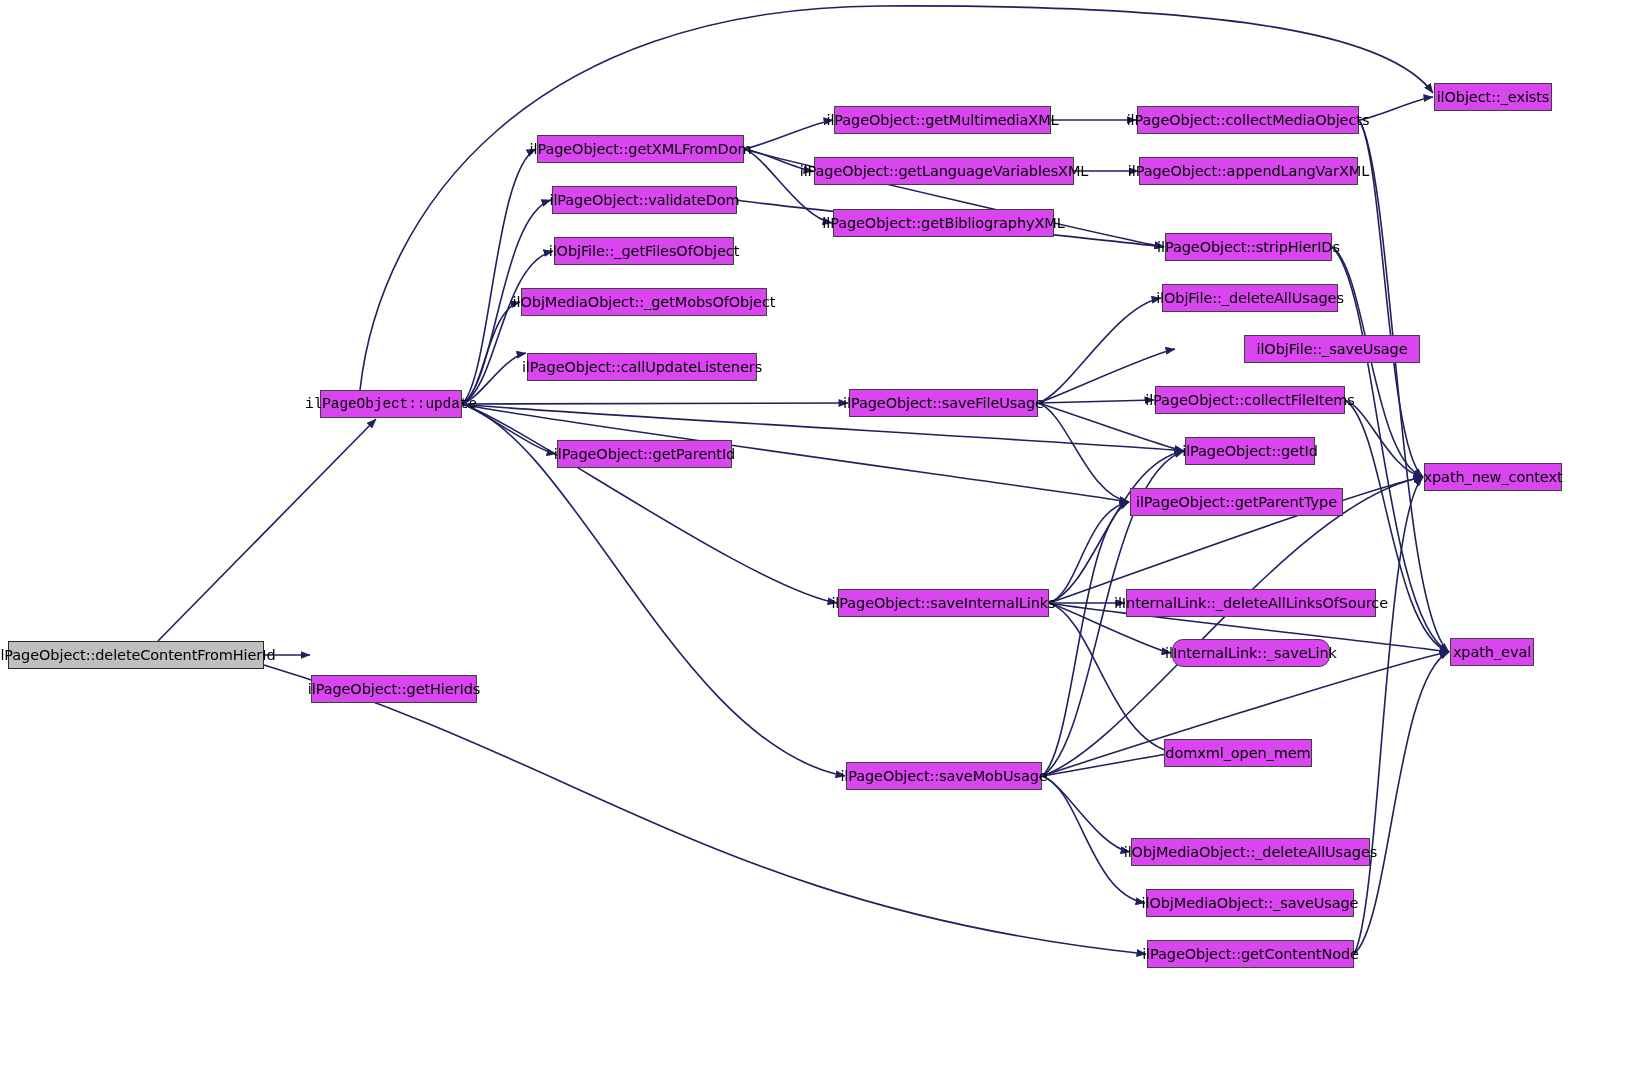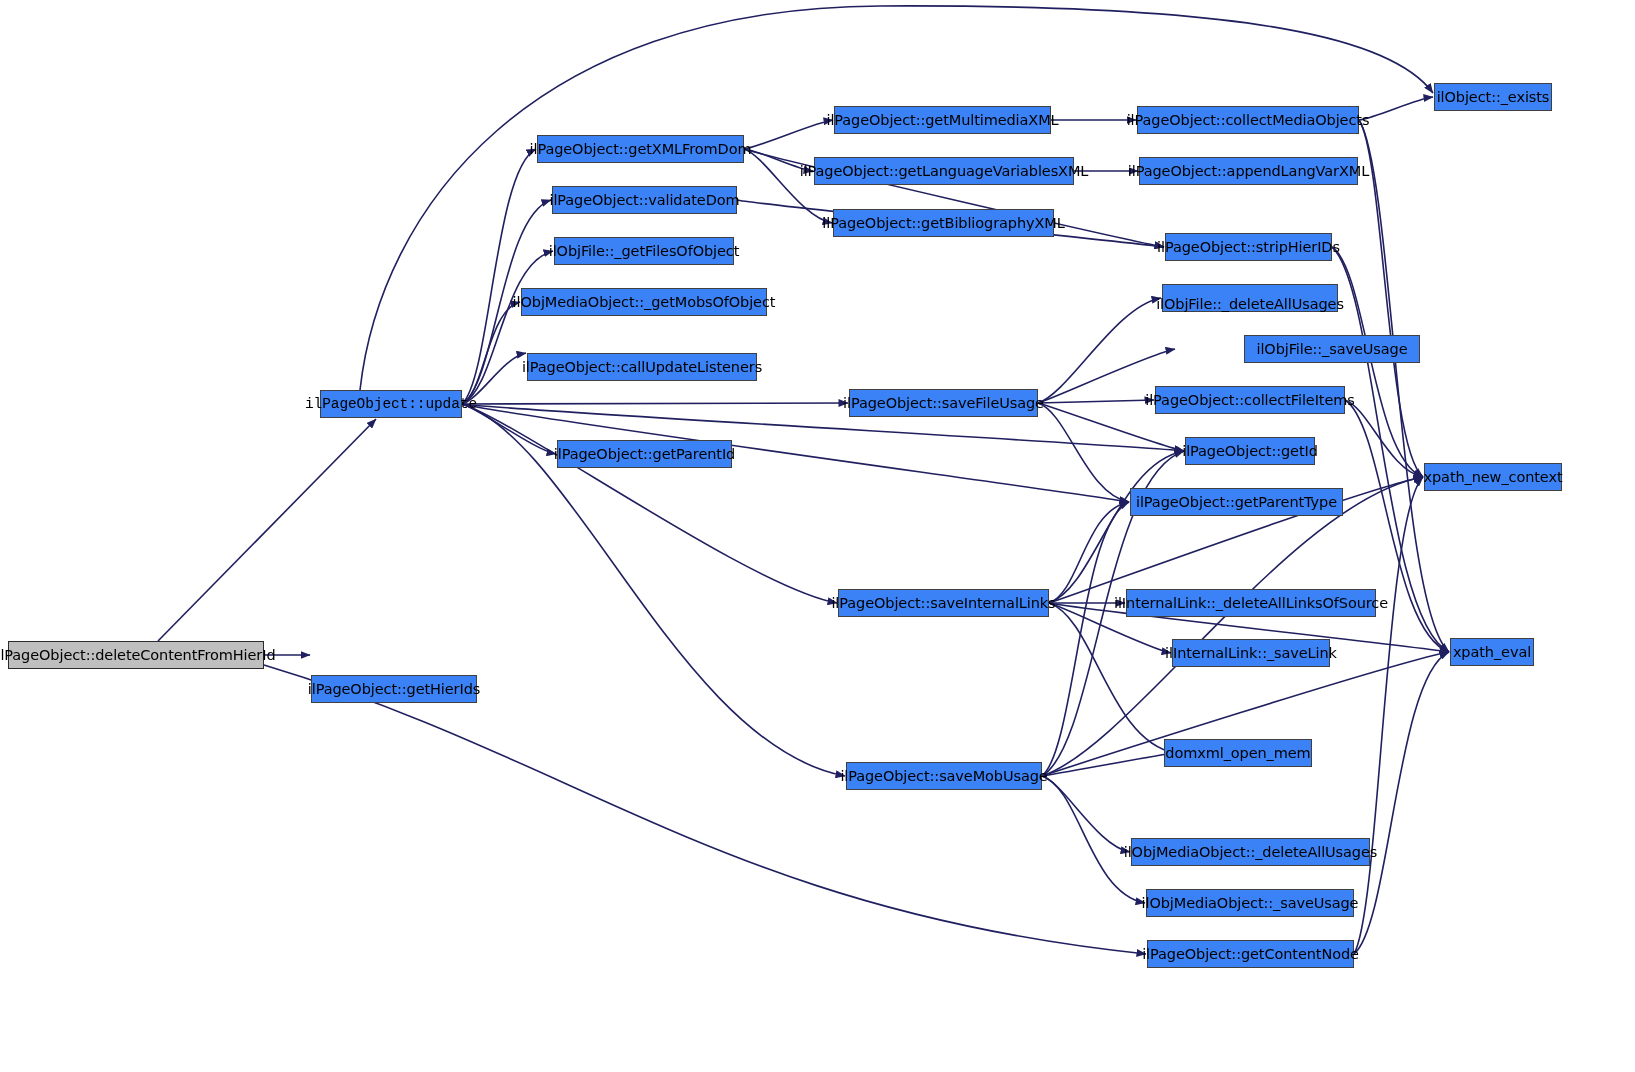--- a/index.html
+++ b/index.html
@@ -20,21 +20,21 @@
     left: 0;
     top: 0;
     width: 1635px;
     height: 1072px;
     pointer-events: none;
   }
   .node {
     position: absolute;
     box-sizing: border-box;
     border: 1px solid #404040;
-    background: #3b82f6;
+    background: #d946ef;
     color: #000000;
     font-size: 14.5px;
     line-height: 1;
     display: flex;
     align-items: center;
     justify-content: center;
     white-space: nowrap;
     letter-spacing: -0.1px;
     z-index: 5;
   }
@@ -154,39 +154,39 @@
       </div>
       <div class="node" style="left: 1137px; top: 106px; width: 222px; height: 28px;">
         <span>ilPageObject::collectMediaObjects</span>
       </div>
       <div class="node" style="left: 1139px; top: 157px; width: 219px; height: 28px;">
         <span>ilPageObject::appendLangVarXML</span>
       </div>
       <div class="node" style="left: 1165px; top: 233px; width: 167px; height: 28px;">
         <span>ilPageObject::stripHierIDs</span>
       </div>
-      <div class="node" style="left: 1162px; top: 284px; width: 176px; height: 28px; align-items: flex-end;">
+      <div class="node" style="left: 1162px; top: 284px; width: 176px; height: 28px;">
         <span>ilObjFile::_deleteAllUsages</span>
       </div>
       <div class="node" style="left: 1244px; top: 335px; width: 176px; height: 28px; text-align: right;">
         <span>ilObjFile::_saveUsage</span>
       </div>
       <div class="node" style="left: 1155px; top: 386px; width: 190px; height: 28px;">
         <span>ilPageObject::collectFileItems</span>
       </div>
       <div class="node" style="left: 1185px; top: 437px; width: 130px; height: 28px;">
         <span>ilPageObject::getId</span>
       </div>
       <div class="node" style="left: 1130px; top: 488px; width: 213px; height: 28px;">
         <span>ilPageObject::getParentType</span>
       </div>
       <div class="node" style="left: 1126px; top: 589px; width: 250px; height: 28px;">
         <span>ilInternalLink::_deleteAllLinksOfSource</span>
       </div>
-      <div class="node" style="left: 1172px; top: 639px; width: 158px; height: 28px;">
+      <div class="node" style="left: 1172px; top: 639px; width: 158px; height: 28px; border-radius: 11px;">
         <span>ilInternalLink::_saveLink</span>
       </div>
       <div class="node" style="left: 1164px; top: 739px; width: 148px; height: 28px;">
         <span>domxml_open_mem</span>
       </div>
       <div class="node" style="left: 1131px; top: 838px; width: 239px; height: 28px;">
         <span>ilObjMediaObject::_deleteAllUsages</span>
       </div>
       <div class="node" style="left: 1146px; top: 889px; width: 208px; height: 28px;">
         <span>ilObjMediaObject::_saveUsage</span>

